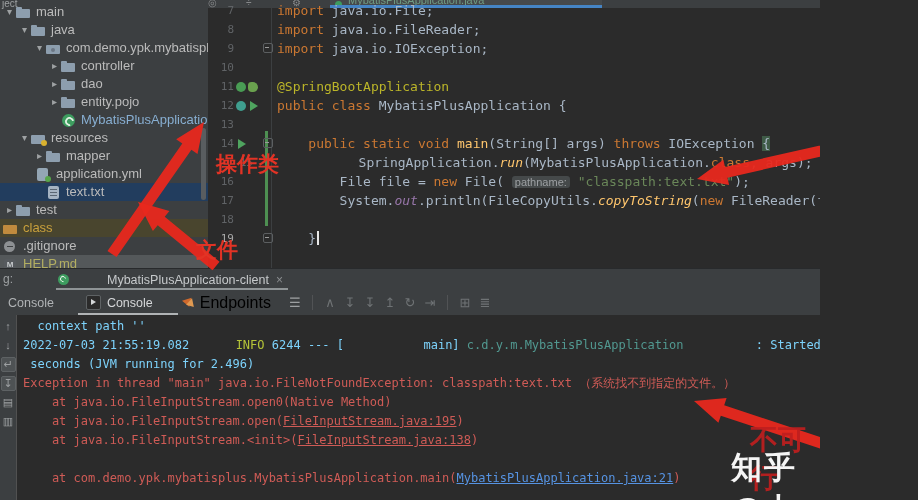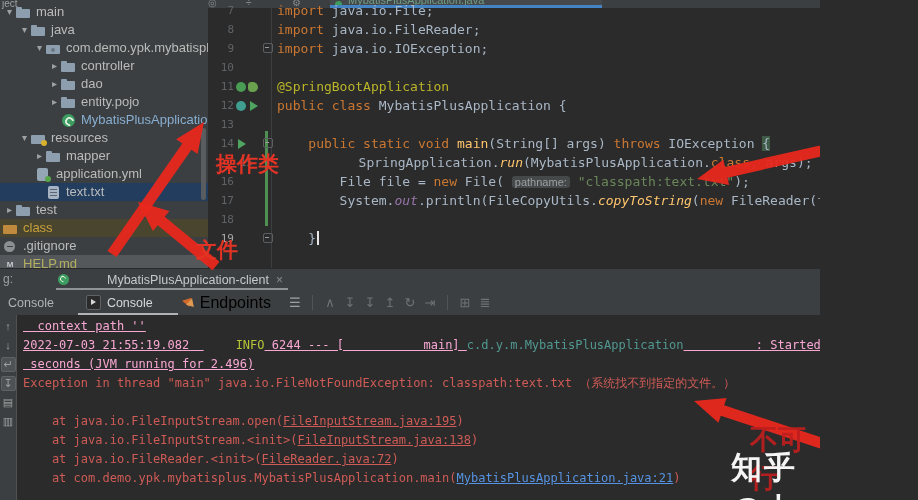--- a/index.html
+++ b/index.html
@@ -94,21 +94,21 @@
   #endpoints-icon::before{content:"";position:absolute;left:0;top:2px;width:0;height:0;border-top:8px solid #d0692c;border-left:5px solid transparent;border-right:5px solid transparent;transform:rotate(-18deg);}
   #endpoints-icon::after{content:"";position:absolute;left:4px;top:1px;width:0;height:0;border-bottom:8px solid #e09a52;border-left:4px solid transparent;border-right:4px solid transparent;transform:rotate(15deg);}
   .tb-sep{width:1px;height:15px;background:#515355;margin:0 7px;}
   .tbi{color:#6f7375;font-size:13px;width:20px;text-align:center;}
   #hamburger{color:#9da0a2;font-size:13px;margin-left:14px;width:20px;text-align:center;}
   #console-gutter{position:absolute;left:0;top:46px;width:16px;height:186px;background:#3c3f41;border-right:1px solid #515151;}
   .cgi{color:#9da0a2;font-size:11px;width:14px;height:15px;line-height:15px;text-align:center;margin:4px auto 0 auto;}
   .cgi.active{background:#4e5254;border:1px solid #5e6264;border-radius:2px;width:13px;height:13px;line-height:13px;}
   #console-out{position:absolute;left:17px;top:46px;width:901px;height:186px;background:#2b2b2b;overflow:hidden;}
   .crow{position:absolute;left:0;right:0;height:19px;line-height:19px;font-family:"DejaVu Sans Mono",monospace;font-size:12px;white-space:pre;}
-  .lg{color:#f9a8d4;text-decoration:underline;}
+  .lg{color:#7dd3fc;}
   .inf{color:#b5c438;margin-left:32px;}
   .tl{color:#519890;}
   .er{color:#cf5b56;}
   .erl{color:#cf5b56;text-decoration:underline;}
   .bll{color:#5693e2;text-decoration:underline;}
   
   #arrows{position:absolute;left:0;top:0;width:918px;height:500px;z-index:40;pointer-events:none;}
   .red-note{position:absolute;z-index:45;color:#e23325;font-weight:bold;font-size:21px;font-family:"Liberation Sans",sans-serif;}
   #note-not-feasible{position:absolute;left:750px;top:421px;z-index:45;color:#bf1f1f;font-weight:bold;font-size:28px;opacity:0.92;}
   #watermark{position:absolute;left:731px;top:447px;z-index:46;color:#f5f5f5;font-weight:bold;font-size:31px;letter-spacing:2px;}
@@ -346,23 +346,23 @@
         <div class="cgi active">↵</div>
         <div class="cgi active">↧</div>
         <div class="cgi">▤</div>
         <div class="cgi">▥</div>
       </div>
     <div id="console-out">
         <div class="crow" style="top: 2px; padding-left: 6px;"><span class="lg">  context path ''</span></div>
         <div class="crow" style="top: 21px; padding-left: 6px;"><span class="lg">2022-07-03 21:55:19.082  </span><span class="inf">INFO</span><span class="lg"> 6244 --- [           main] </span><span class="tl">c.d.y.m.MybatisPlusApplication</span><span class="lg">          : Started MybatisPlusApplication</span></div>
         <div class="crow" style="top: 40px; padding-left: 6px;"><span class="lg"> seconds (JVM running for 2.496)</span></div>
         <div class="crow" style="top: 59px; padding-left: 6px;"><span class="er">Exception in thread "main" java.io.FileNotFoundException: classpath:text.txt （系统找不到指定的文件。）</span></div>
+        <div class="crow" style="top: 78px; padding-left: 6px;"><span class="er">    at java.io.FileInputStream.open0(Native Method)</span></div>
         <div class="crow" style="top: 97px; padding-left: 6px;"><span class="er">    at java.io.FileInputStream.open(</span><span class="erl">FileInputStream.java:195</span><span class="er">)</span></div>
         <div class="crow" style="top: 116px; padding-left: 6px;"><span class="er">    at java.io.FileInputStream.&lt;init&gt;(</span><span class="erl">FileInputStream.java:138</span><span class="er">)</span></div>
-        <div class="crow" style="top: 135px; padding-left: 6px;"><span class="er">    at java.io.FileReader.&lt;init&gt;(</span><span class="erl">FileReader.java:72</span><span class="er">)</span></div>
         <div class="crow" style="top: 154px; padding-left: 6px;"><span class="er">    at com.demo.ypk.mybatisplus.MybatisPlusApplication.main(</span><span class="bll">MybatisPlusApplication.java:21</span><span class="er">)</span></div>
       </div>
   </div>
 
   <svg id="arrows" viewBox="0 0 918 500">
       <polygon points="116.5,257.1 191.4,149.8 197.5,154.0 204.0,122.0 176.2,139.2 182.3,143.5 107.5,250.9" fill="#e8281e" opacity="0.95"></polygon>
       <polygon points="219.5,261.7 164.7,216.8 169.4,211.0 138.0,202.0 152.9,231.1 157.7,225.3 212.5,270.3" fill="#e8281e" opacity="0.95"></polygon>
       <polygon points="871.8,133.6 725.0,167.0 723.4,159.7 697.0,179.0 729.1,185.0 727.5,177.7 874.2,144.4" fill="#e8281e" opacity="0.95"></polygon>
       <polygon points="843.7,444.8 724.2,405.2 726.6,398.1 694.0,401.0 718.4,422.8 720.8,415.7 840.3,455.2" fill="#e8281e" opacity="0.95"></polygon>
     </svg>

